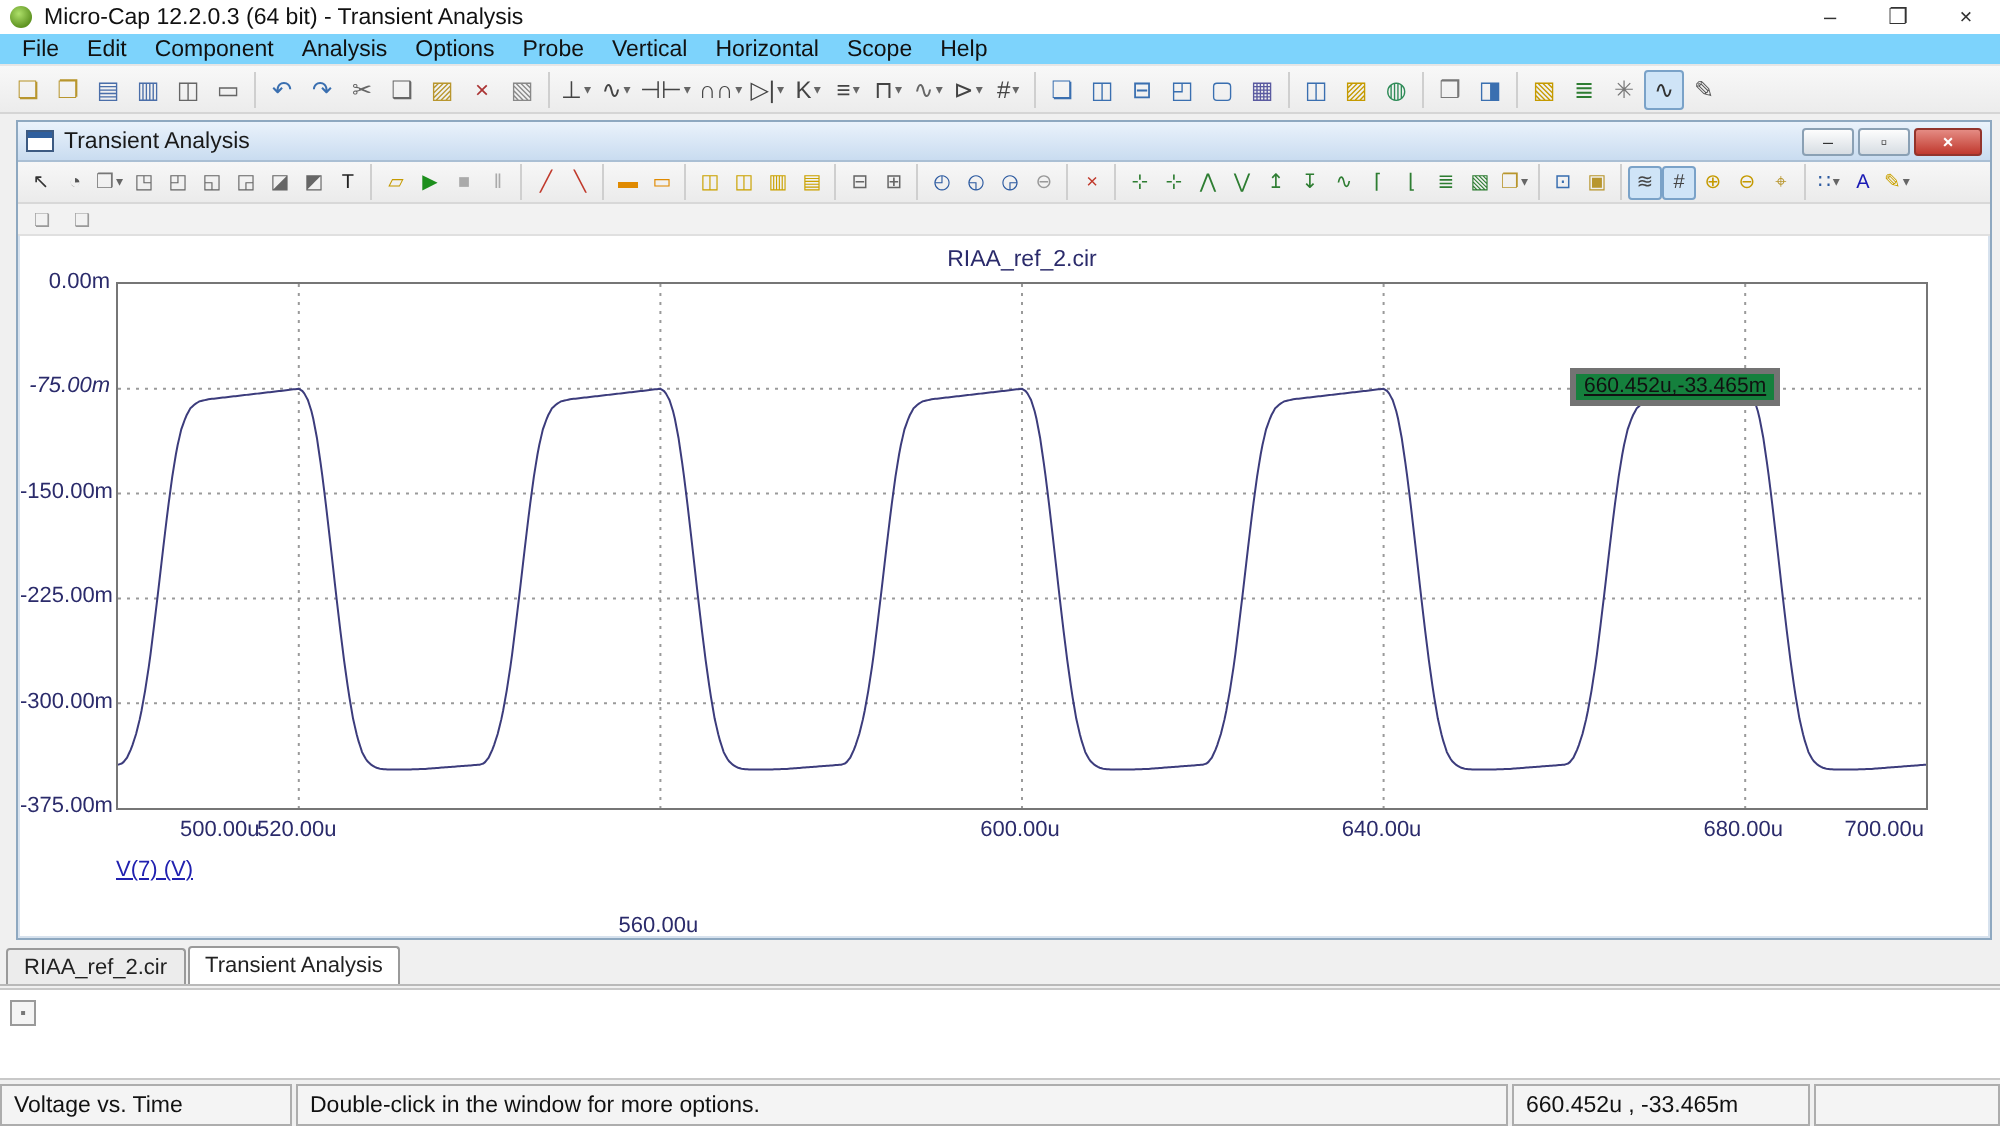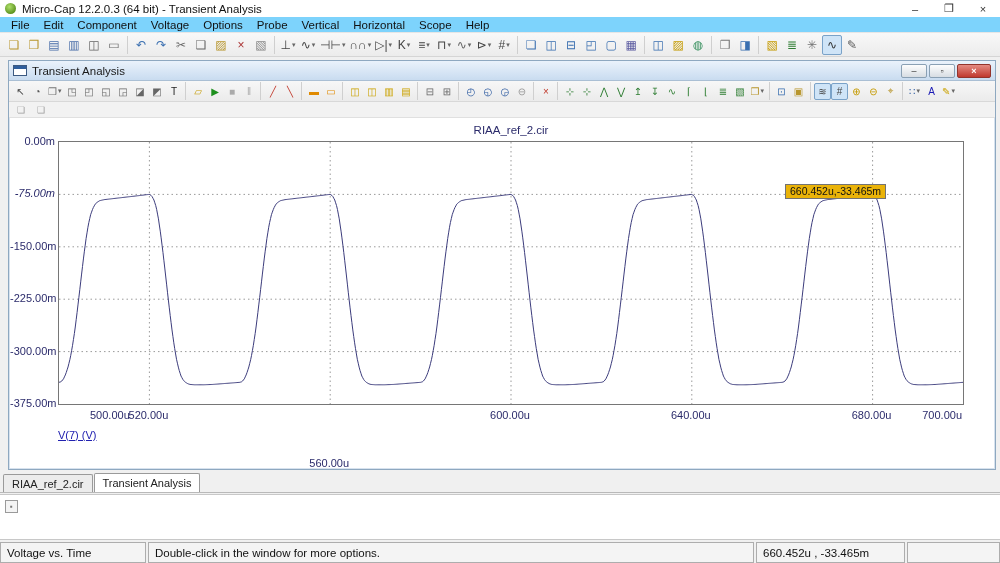--- a/index.html
+++ b/index.html
@@ -41,21 +41,21 @@
 
   
   .chart-area { position:absolute; top:57px; left:1px; right:1px; bottom:1px; background:#ffffff; overflow:hidden; }
   .chart-title { position:absolute; top:6px; left:501px; transform:translateX(-50%); font-size:11.5px; color:#2b2b6b; }
   .plot { position:absolute; left:48px; top:23px; width:906px; height:264px; border:1px solid #767676; }
   .plot svg { position:absolute; top:0; left:0; }
   .ytick { position:absolute; width:45px; text-align:right; font-size:11px; color:#2b2b6b; left:0; }
   .xtick { position:absolute; font-size:11px; color:#2b2b6b; top:291px; white-space:nowrap; }
   .legend { position:absolute; left:48px; top:311px; font-size:11px; color:#2121b0; text-decoration:underline; }
   .xaxis-title { position:absolute; left:501px; top:314px; transform:translateX(-50%); font-size:11px; color:#2b2b6b;margin-top:44px; }
-  .cursor-tip { position:absolute; left:775px; top:66px; background:#eab308; border:1px solid #737373; font-size:10.5px; color:#111; padding:0px 4px 1px 4px; white-space:nowrap; }
+  .cursor-tip { position:absolute; left:775px; top:66px; background:#15803d; border:3px solid #737373; font-size:10.5px; color:#111; padding:0px 4px 1px 4px; white-space:nowrap;text-decoration:underline; }
 
   
   .tabbar { position:absolute; top:470px; left:0; right:0; height:23px; background:#f0f0f0; display:flex; align-items:flex-end; padding-left:3px; border-bottom:1px solid #b9b9b9; }
   .tab { font-size:11px; color:#222; border:1px solid #9a9a9a; border-bottom:none; border-radius:2px 2px 0 0; background:#ececec; padding:3px 8px 2px 8px; margin-right:1px; position:relative; }
   .tab.active { background:#ffffff; padding-bottom:3px; z-index:2; }
 
   
   .textpanel { position:absolute; top:494px; left:0; right:0; height:46px; background:#ffffff; border-top:1px solid #c8c8c8; border-bottom:1px solid #c8c8c8; }
   .textpanel .marker { position:absolute; top:5px; left:5px; width:13px; height:13px; border:1px solid #9a9a9a; background:#f4f4f4; font-size:8px; color:#777; display:flex; align-items:center; justify-content:center; }
 
@@ -77,21 +77,21 @@
     <div class="win-btn">–</div>
     <div class="win-btn">❐</div>
     <div class="win-btn">×</div>
   </div>
 </div>
 
 <div class="menubar">
     <div class="menu-item">File</div>
     <div class="menu-item">Edit</div>
     <div class="menu-item">Component</div>
-    <div class="menu-item">Voltage</div>
+    <div class="menu-item">Analysis</div>
     <div class="menu-item">Options</div>
     <div class="menu-item">Probe</div>
     <div class="menu-item">Vertical</div>
     <div class="menu-item">Horizontal</div>
     <div class="menu-item">Scope</div>
     <div class="menu-item">Help</div>
   </div>
 
 <div class="toolbar-main">
     <div class="tb-btn">

